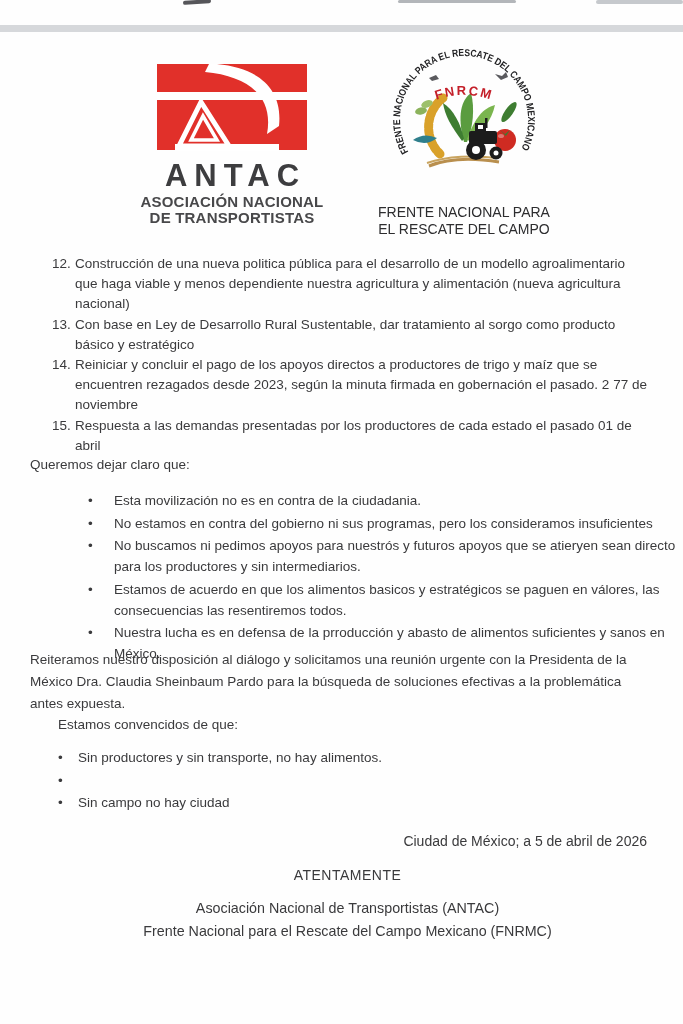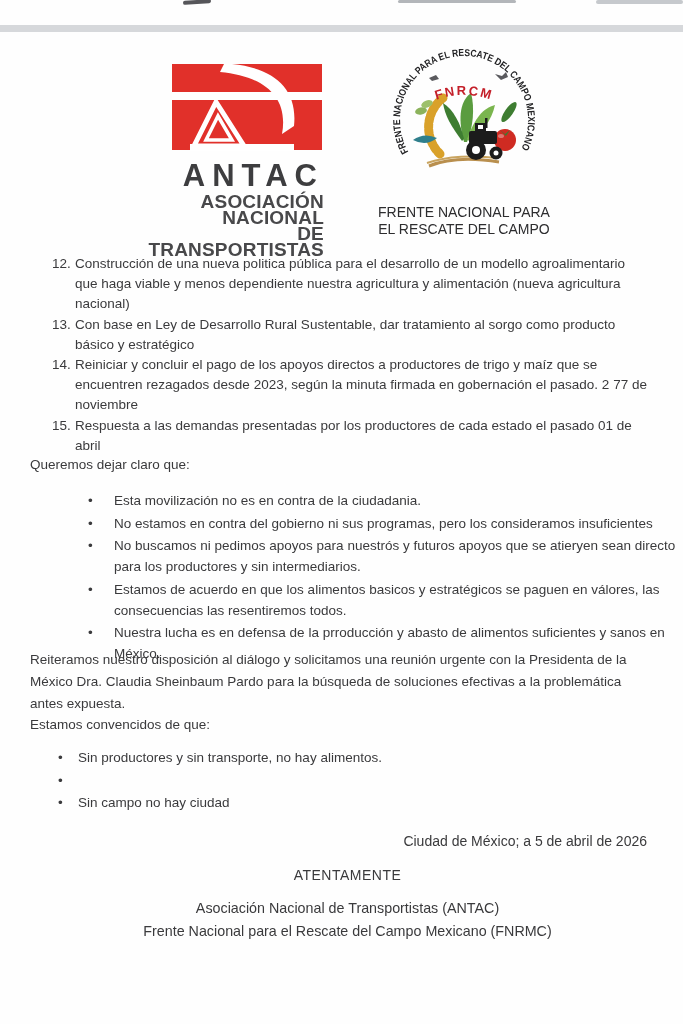--- a/index.html
+++ b/index.html
@@ -5,34 +5,34 @@
   html,body{margin:0;padding:0;background:#ffffff;}
   .page{position:relative;width:683px;height:1024px;background:#fefefe;overflow:hidden;
         font-family:"Liberation Sans",sans-serif;color:#3a3a3c;}
   .scan-band{position:absolute;top:25px;left:0;width:683px;height:7px;background:#d6d8db;}
   .artifact{position:absolute;border-radius:2px;}
   .a1{top:0;left:183px;width:28px;height:4px;background:#56565a;transform:rotate(-4deg);}
   .a2{top:0;left:398px;width:118px;height:3px;background:#b3b6ba;}
   .a3{top:0;left:596px;width:87px;height:4px;background:#c6c9cd;}
 
   
-  .antac-block{position:absolute;top:64px;left:140px;width:184px;text-align:right;}
+  .antac-block{position:absolute;top:64px;left:140px;width:184px;text-align:center;}
   .antac-acronym{font-size:31px;font-weight:bold;letter-spacing:7px;color:#3d3d3f;margin-top:2px;margin-left:7px;}
-  .antac-sub{font-size:19px;font-weight:bold;color:#48484a;line-height:16px;letter-spacing:.2px;}
+  .antac-sub{font-size:15px;font-weight:bold;color:#48484a;line-height:16px;letter-spacing:.2px;}
   .fnrcm-block{position:absolute;top:46px;left:366px;width:196px;text-align:center;}
   .fnrcm-caption{font-size:14px;font-weight:normal;color:#2d2d2f;line-height:17px;margin-top:2px;}
 
   
   .demands{position:absolute;top:254px;left:52px;font-size:13.5px;line-height:20.2px;}
   .demand-item{display:flex;}
   .dnum{width:23px;flex:none;}
   .dtext{white-space:pre;}
   .heading{position:absolute;left:30px;font-size:13.5px;}
   .h-clar{top:457px;}
-  .h-conv{top:717px;}
+  .h-conv{top:717px;margin-left:28px;}
   .bullets{position:absolute;font-size:13.5px;line-height:21px;}
   .b-clar{top:490px;left:88px;}
   .b-conv{top:747px;left:58px;}
   .bullet{display:flex;margin-bottom:1.5px;}
   .b-clar .dot{width:26px;flex:none;}
   .b-conv .dot{width:20px;flex:none;}
   .btext{white-space:pre;}
   .dialogue{position:absolute;top:649px;left:30px;font-size:13.5px;line-height:22px;white-space:pre;}
   .dateline{position:absolute;top:833px;right:36px;font-size:14px;}
   .salutation{position:absolute;top:867px;left:6px;width:683px;text-align:center;font-size:14px;letter-spacing:.5px;}

